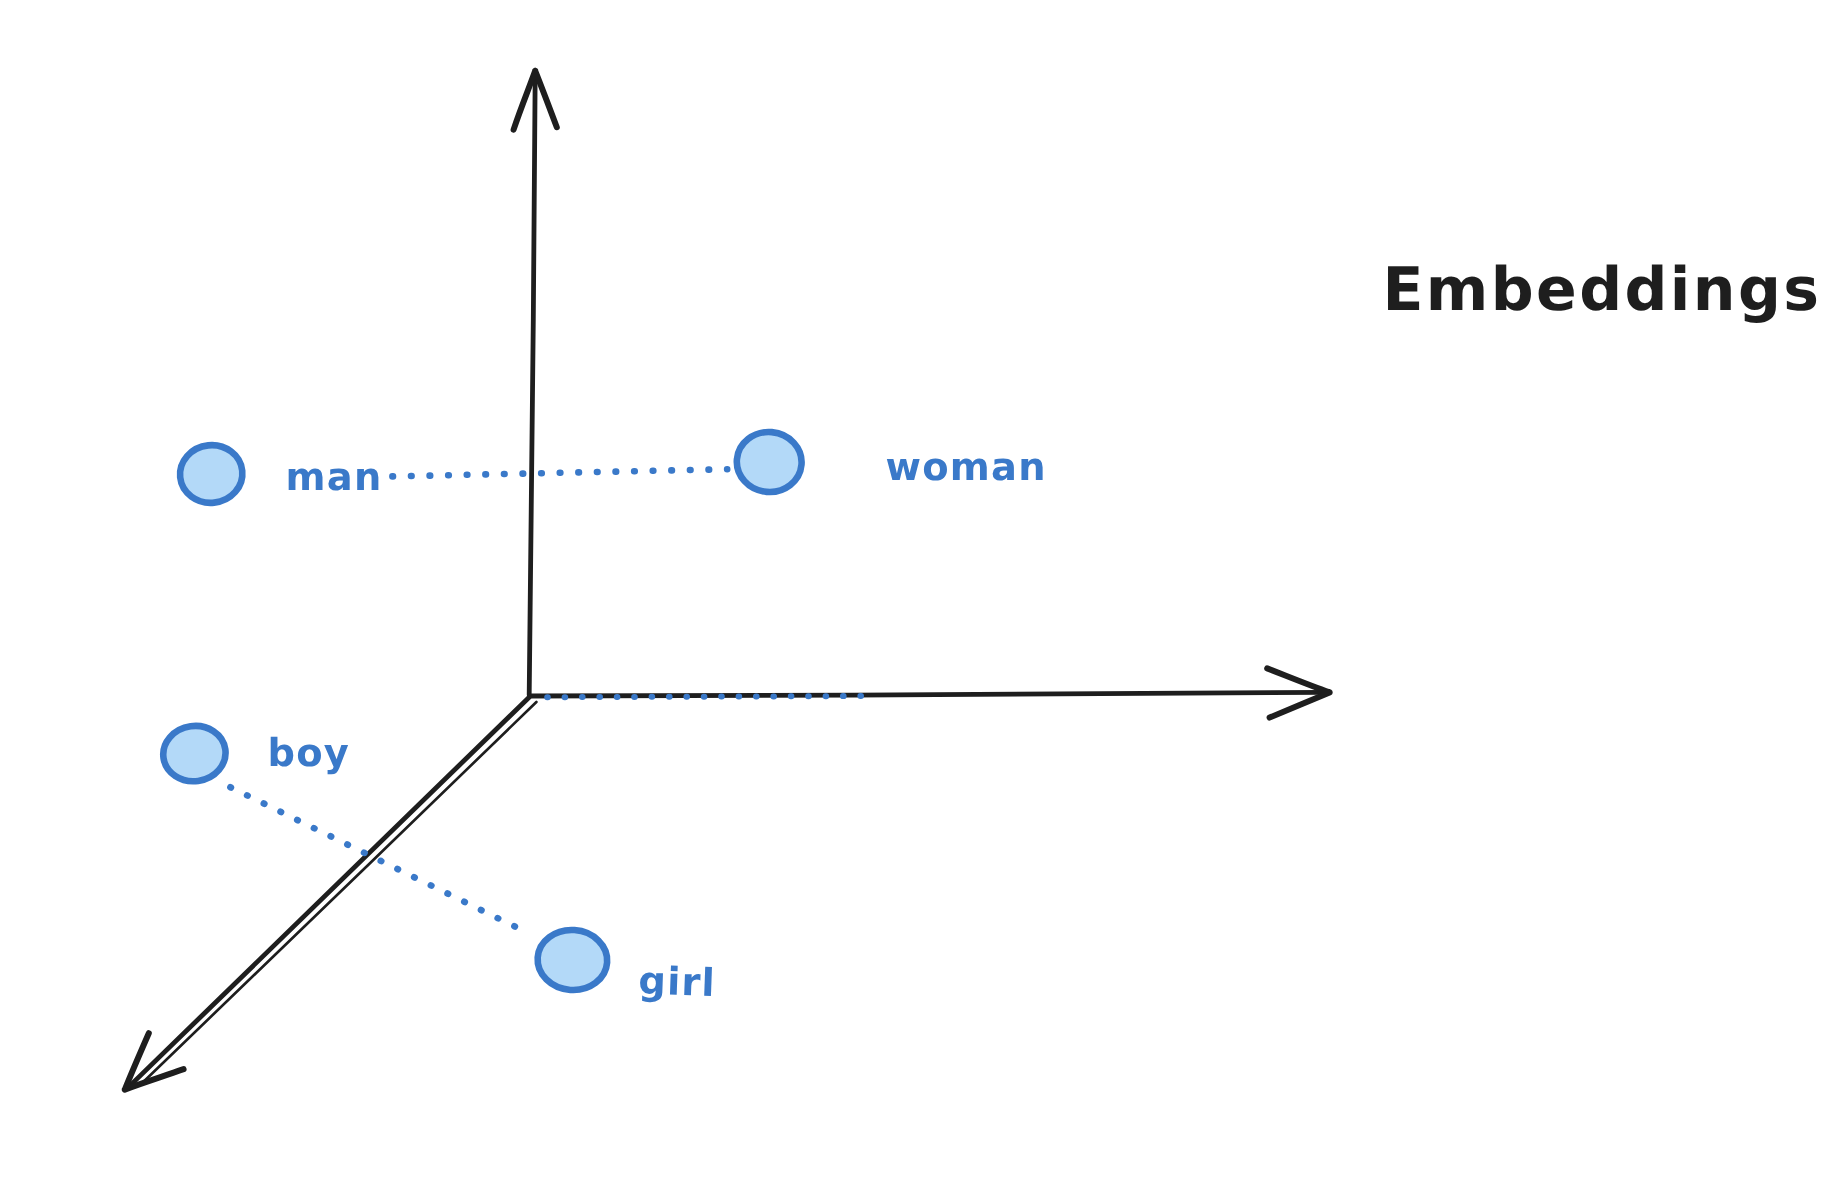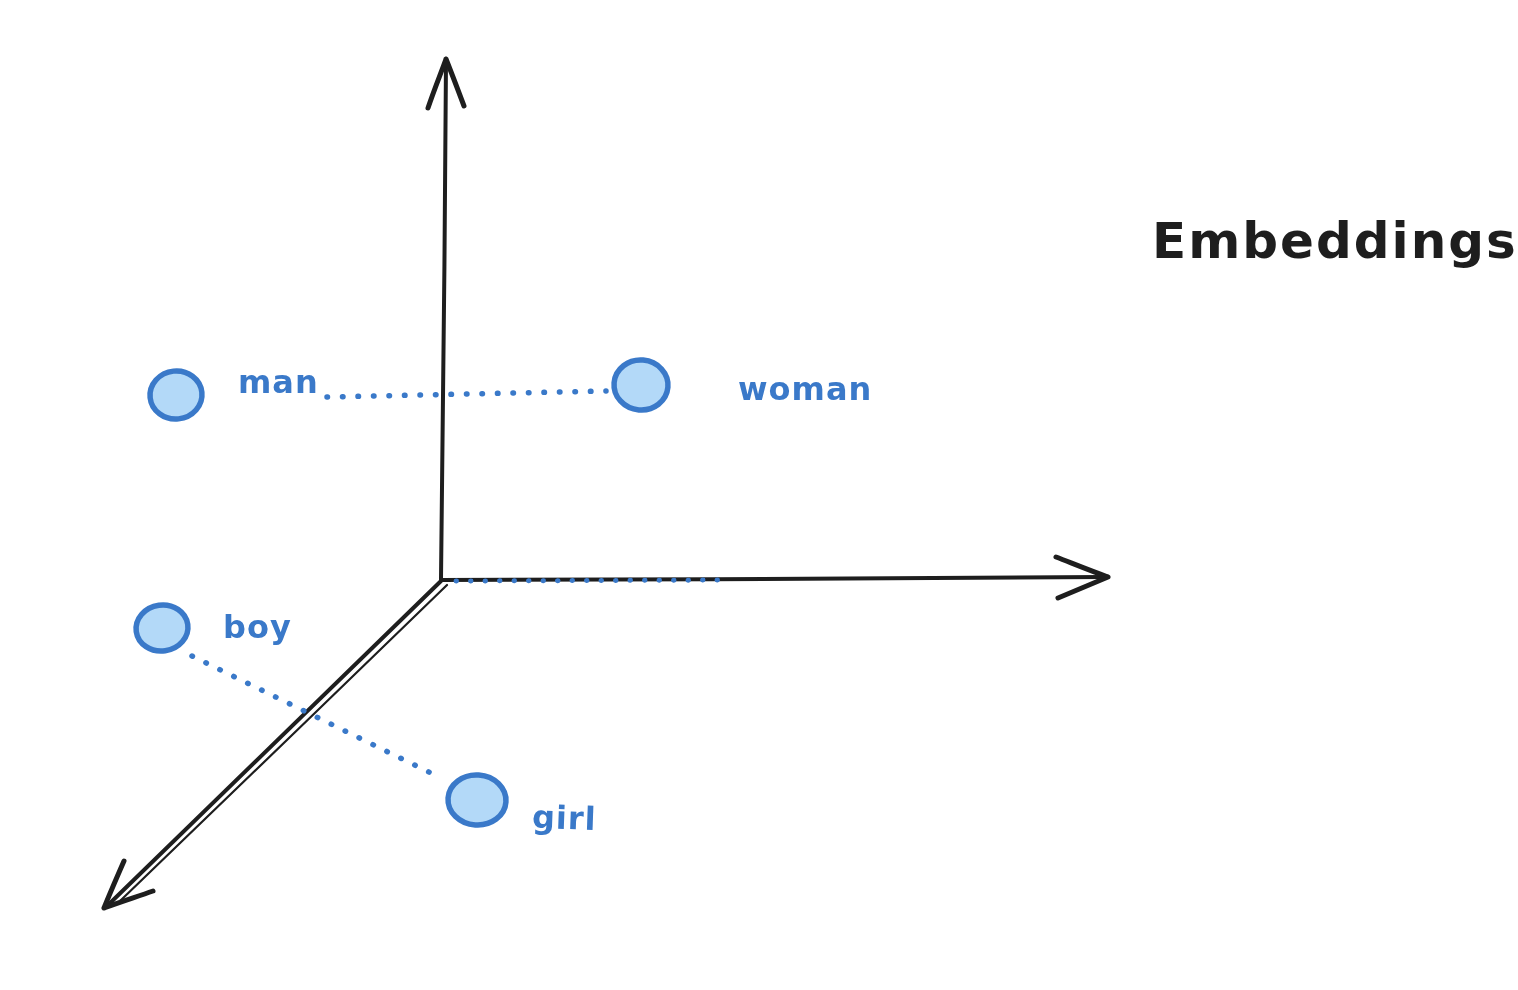--- a/index.html
+++ b/index.html
@@ -28,21 +28,21 @@
     font-size: 32px;
     font-weight: 700;
     letter-spacing: 1px;
   }
   .diagram-title {
     color: #1e1e1e;
     font-size: 50px;
     font-weight: 700;
     letter-spacing: 2px;
   }
-  .lbl-man   { left: 238px; top: 363px; }
+  .lbl-man   { left: 238px; top: 378px; }
   .lbl-woman { left: 738px; top: 370px; }
   .lbl-boy   { left: 223px; top: 608px; text-align: right; }
   .lbl-girl  { left: 532px; top: 799px; transform: rotate(2deg); }
   .ttl       { left: 1152px; top: 212px; }
 </style>
 </head>
 <body>
 
 <div class="canvas">
 

